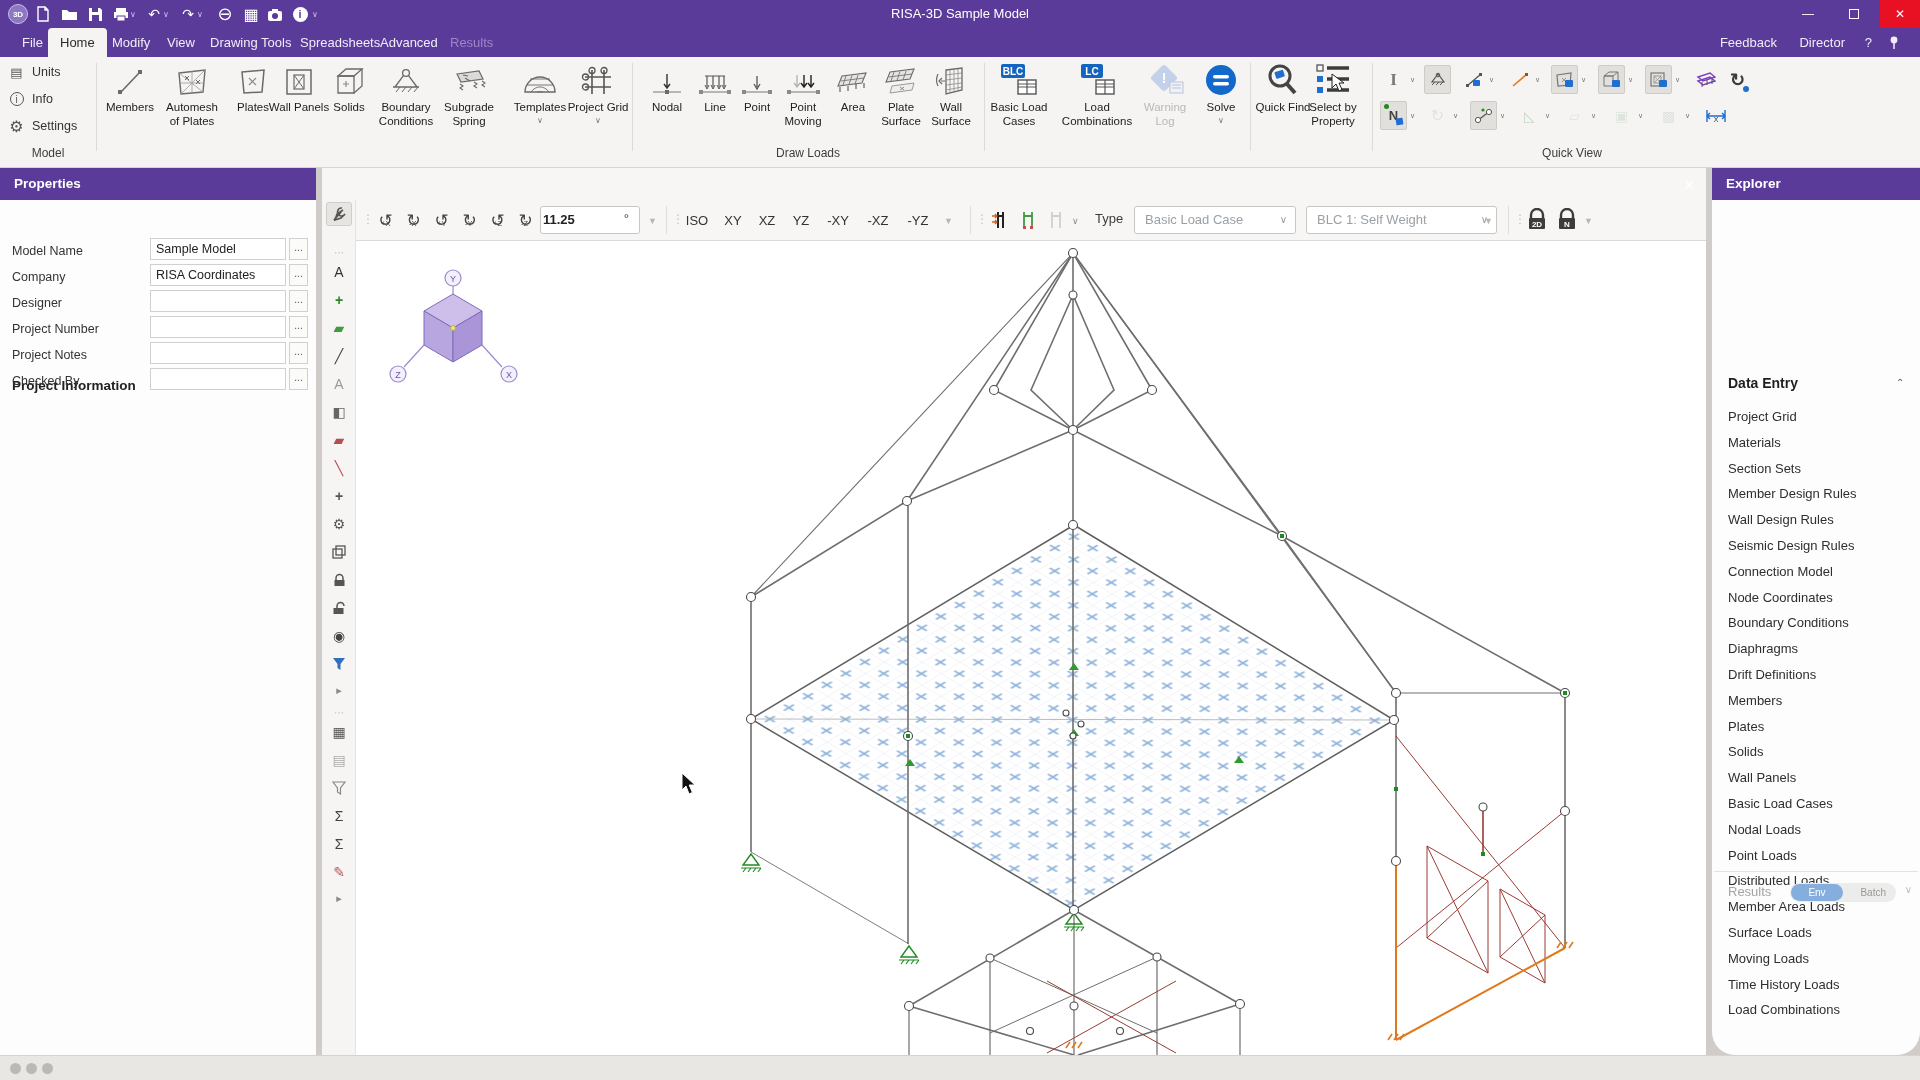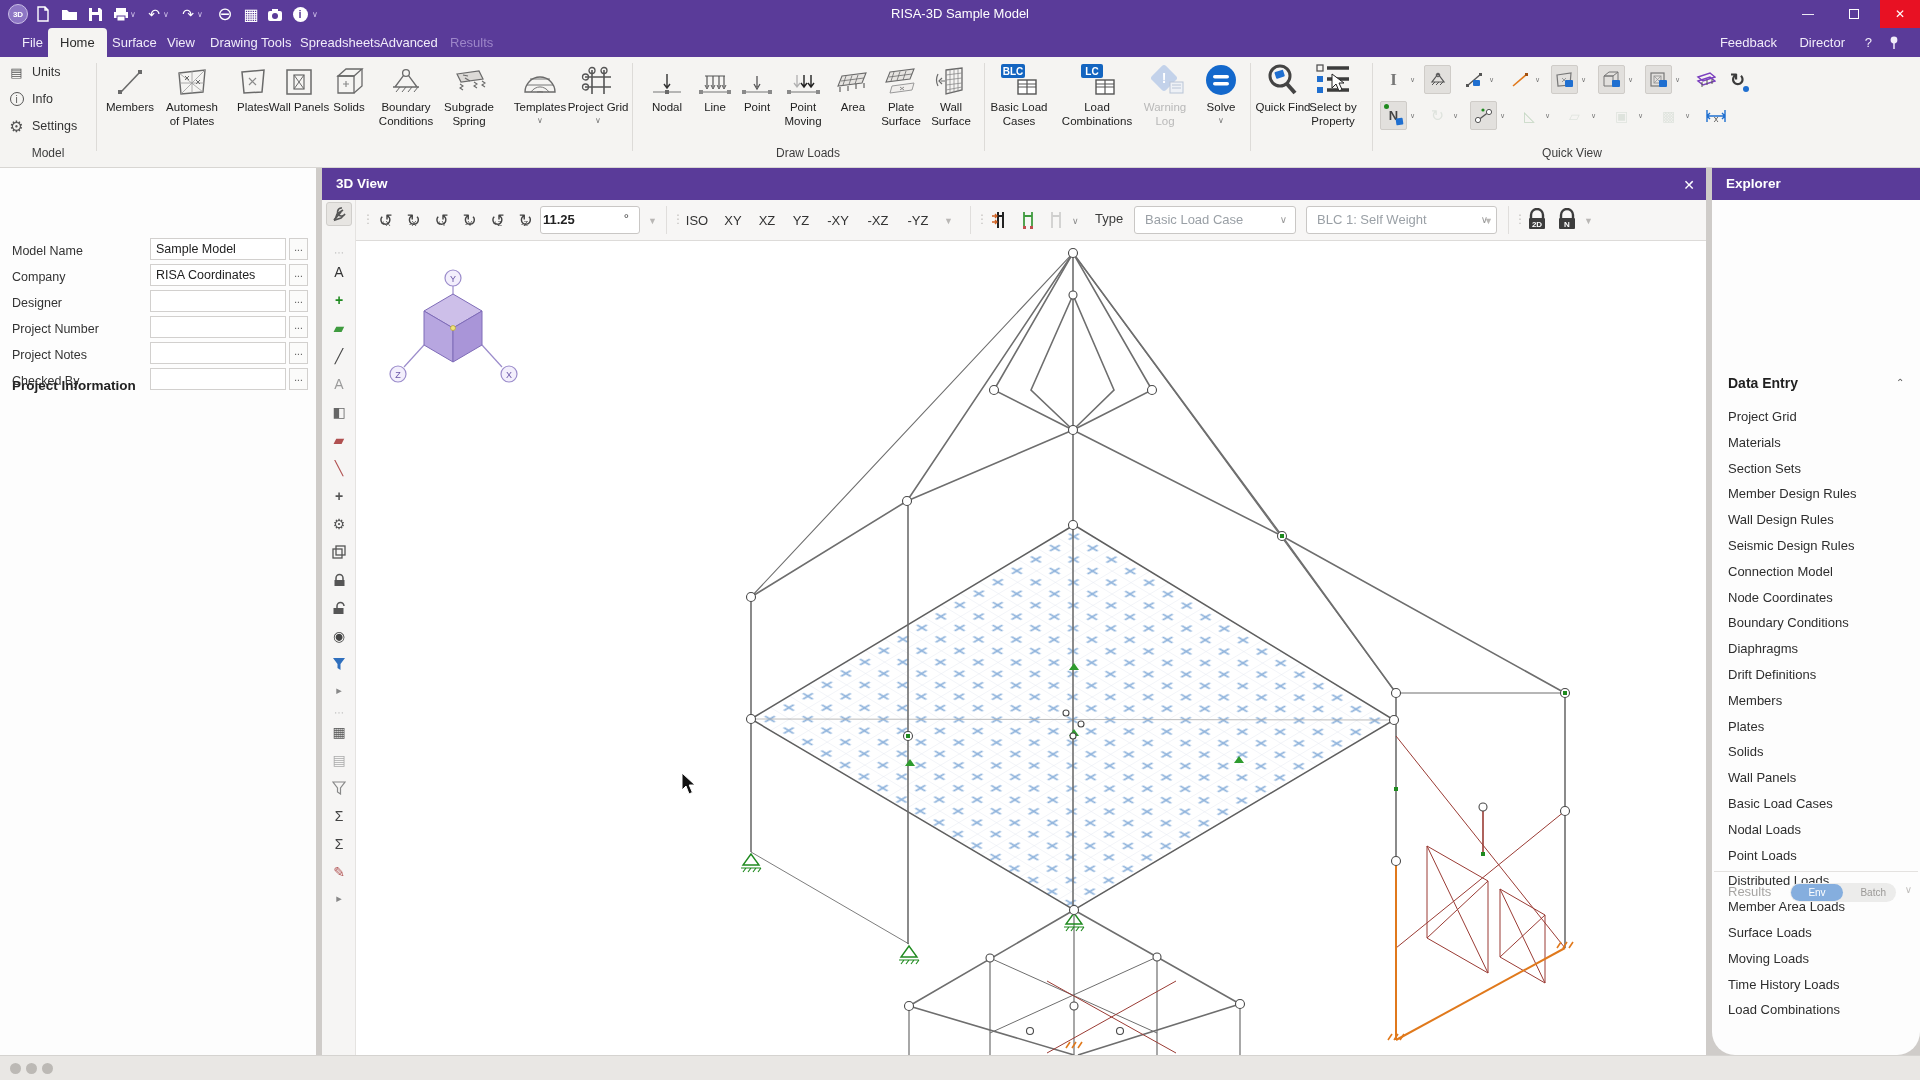--- a/index.html
+++ b/index.html
@@ -141,21 +141,21 @@
     <div class="win-btn" style="right:92px">—</div>
     <div class="win-btn" style="right:46px">
         <span class="maxsq"></span>
       </div>
     <div class="win-btn win-close" style="right:0">✕</div>
   </div>
 
   <div class="menubar">
     <span class="menu-item" style="left:10px">File</span>
     <span class="menu-item active" style="left:48px">Home</span>
-    <span class="menu-item" style="left:100px">Surface</span>
+    <span class="menu-item" style="left:100px">Modify</span>
     <span class="menu-item" style="left:155px">View</span>
     <span class="menu-item" style="left:198px">Drawing Tools</span>
     <span class="menu-item" style="left:288px">Spreadsheets</span>
     <span class="menu-item" style="left:368px">Advanced</span>
     <span class="menu-item disabled" style="left:438px">Results</span>
     <span class="menu-right" style="right:143px">Feedback</span>
     <span class="menu-right" style="right:75px">Director</span>
     <span class="menu-right" style="right:48px">?</span>
     <span class="menu-right" style="right:20px"><svg width="12" height="14" style="vertical-align:-2px">
           <circle cx="6" cy="5" r="3.4" fill="#f1ecfa"></circle>
@@ -530,20 +530,21 @@
           <text x="11" y="14" text-anchor="middle" font-size="7" fill="#333">X</text>
         </svg>
       </div>
 
     <div class="rb-label" style="left:0;width:96px">Model</div>
     <div class="rb-label" style="left:632px;width:352px">Draw Loads</div>
     <div class="rb-label" style="left:1372px;width:400px">Quick View</div>
   </div>
 
   <div class="props">
+    <div class="panel-hd">Properties</div>
     <div class="pi-title">Project Information</div>
     <div class="pi-chev">⌃</div>
     <div class="pf-label" style="top:76px">Model Name</div>
     <div class="pf-box" style="top:70px">Sample Model</div>
     <div class="pf-dots" style="top:70px">...</div>
     <div class="pf-label" style="top:102px">Company</div>
     <div class="pf-box" style="top:96px">RISA Coordinates</div>
     <div class="pf-dots" style="top:96px">...</div>
     <div class="pf-label" style="top:128px">Designer</div>
     <div class="pf-box" style="top:122px"></div>
@@ -553,21 +554,20 @@
     <div class="pf-dots" style="top:148px">...</div>
     <div class="pf-label" style="top:180px">Project Notes</div>
     <div class="pf-box" style="top:174px"></div>
     <div class="pf-dots" style="top:174px">...</div>
     <div class="pf-label" style="top:206px">Checked By</div>
     <div class="pf-box" style="top:200px"></div>
     <div class="pf-dots" style="top:200px">...</div>
   </div>
 
   <div class="view3d">
-    <div class="panel-hd">3D View</div>
     <div class="v3-close">✕</div>
 
     <div class="v3-toolbar">
       <span class="grip" style="left:40px">⋮</span>
       <div class="tbtn rot" style="left:50px">
           <span class="g">↺</span>
           <span class="l">+X</span>
         </div>
       <div class="tbtn rot" style="left:78px">
           <span class="g">↻</span>

